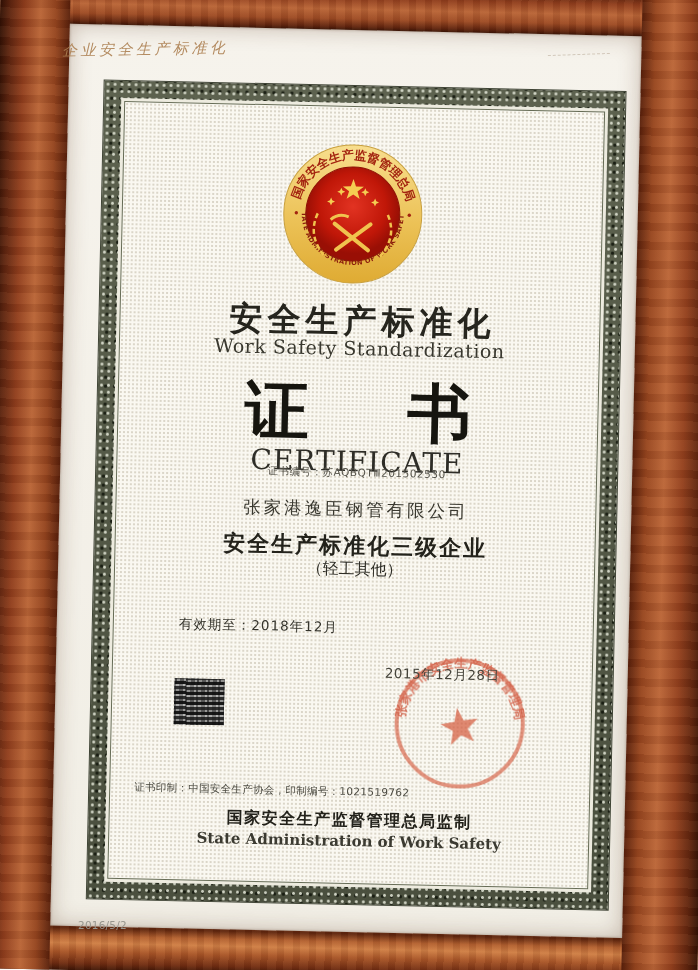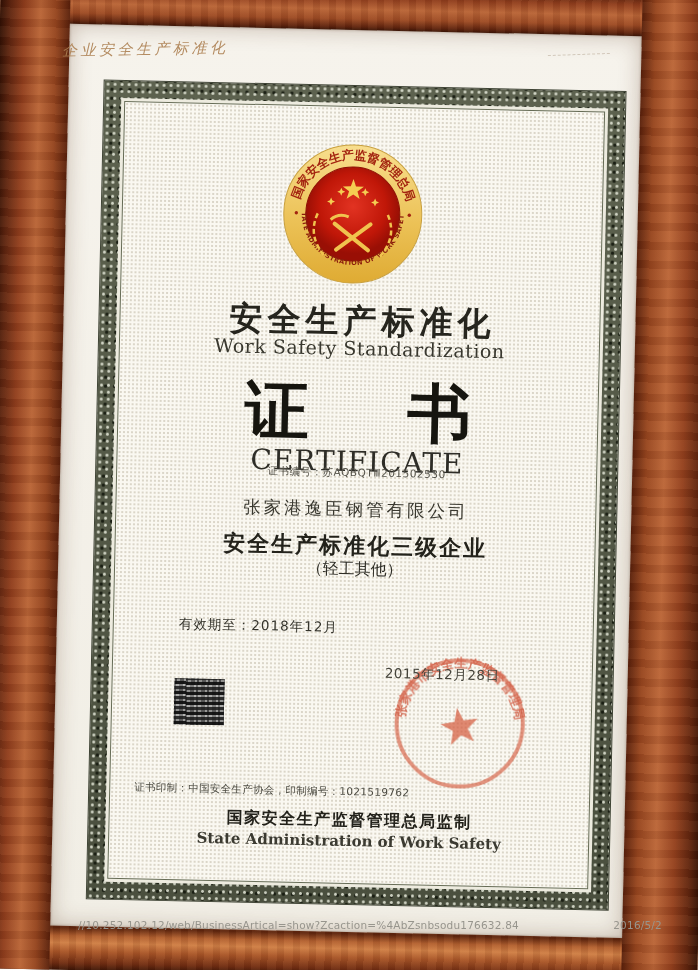--- a/index.html
+++ b/index.html
@@ -190,15 +190,14 @@
 
   <div class="bar bar-top"></div>
   <div class="bar bar-bottom"></div>
   <div class="bar bar-left"></div>
   <div class="bar bar-right"></div>
 </div>
 
 <div class="handnote">企业安全生产标准化</div>
 <div class="faint-marks"></div>
 <div class="page-footer">
-  <span>//10.252.102.12/web/BusinessArtical=show?Zcaction=%4AbZsnbsodu176632.84</span>
   <span>2016/5/2</span>
 </div>
 
 </body></html>

